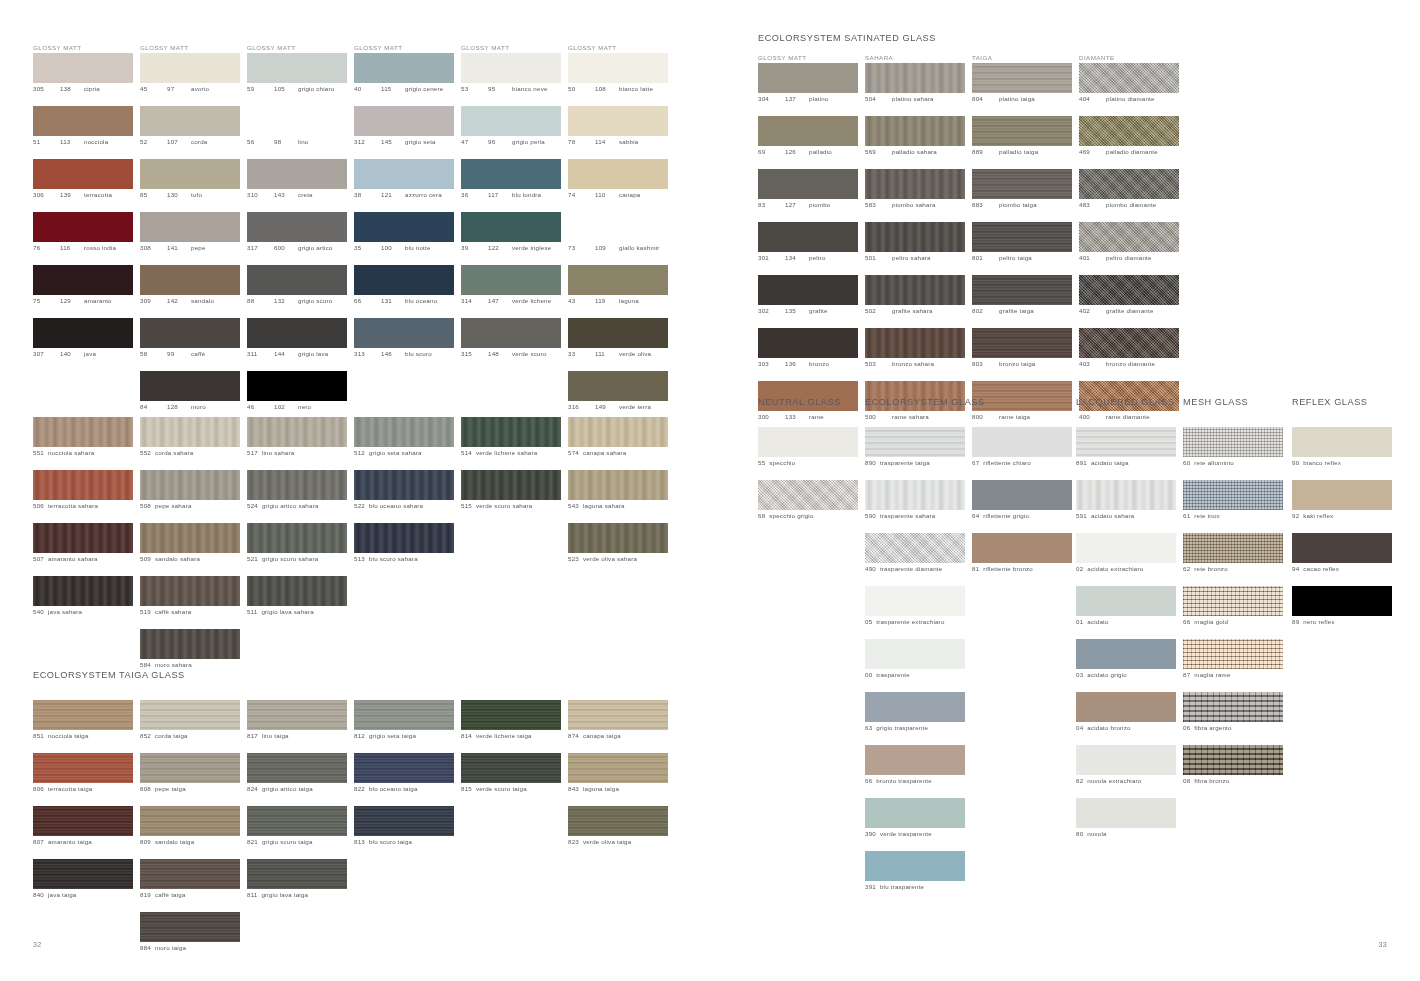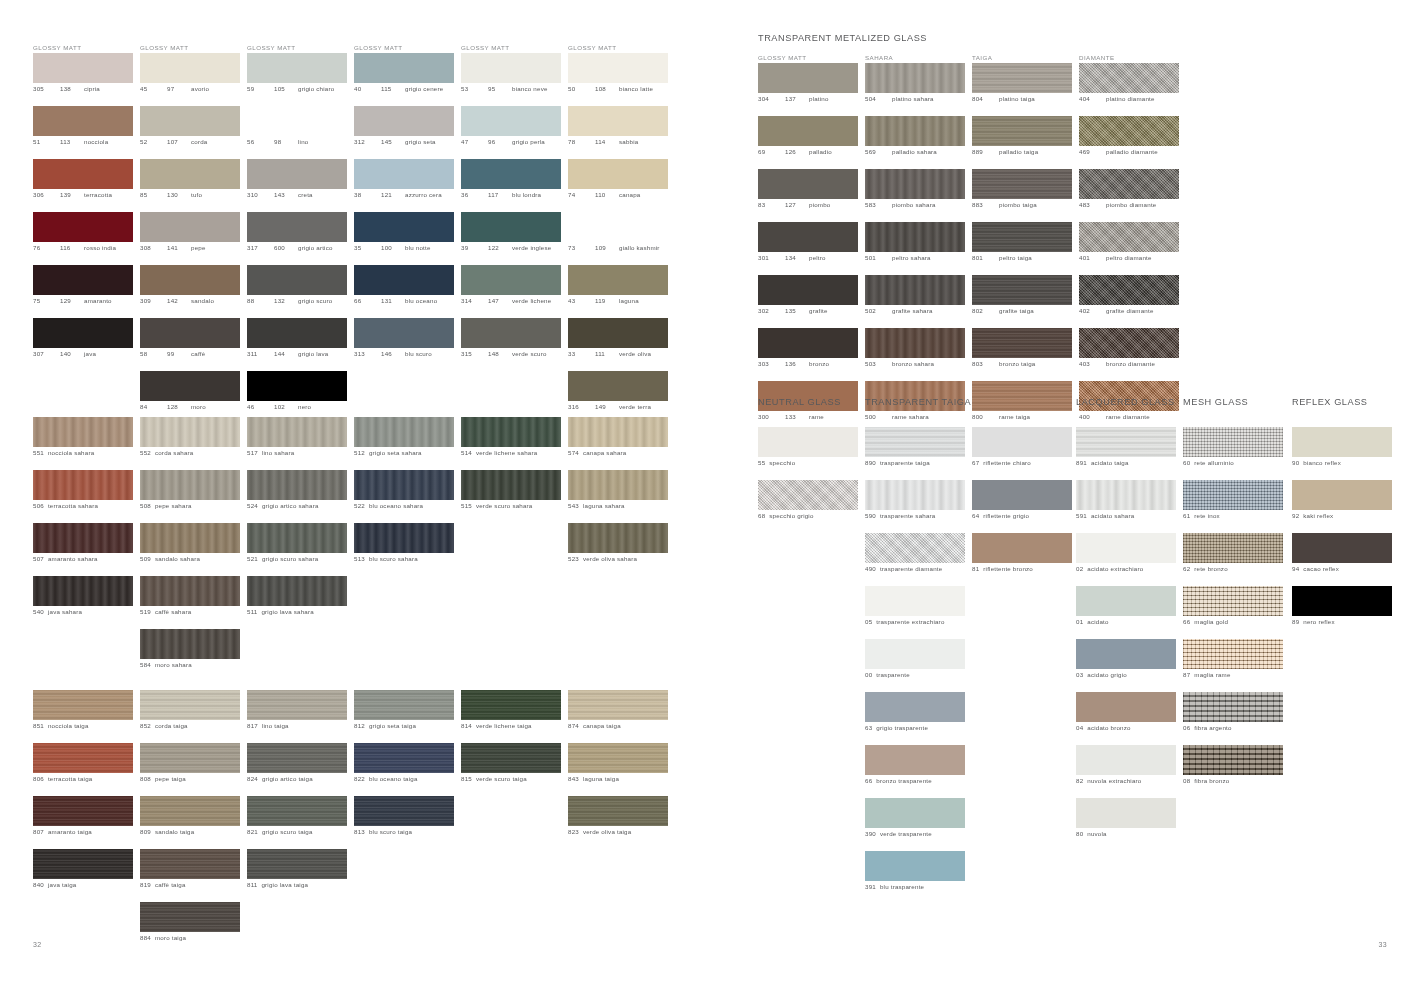--- a/index.html
+++ b/index.html
@@ -333,20 +333,21 @@
           </div>
           <div class="swatch-wrap">
             <div class="swatch" style="background: repeating-linear-gradient(90deg, rgba(255, 255, 255, 0.13) 0px, rgba(0, 0, 0, 0.1) 4px, rgba(255, 255, 255, 0.11) 9px, rgba(0, 0, 0, 0.06) 14px, rgba(255, 255, 255, 0.13) 18px), rgb(109, 103, 82);"></div>
             <div class="caption"><span class="cap-code">523</span><span class="cap-name">verde oliva sahara</span></div>
           </div>
         </div>
       </div>
   </div>
 
   <div class="group" id="g-taiga" style="left:33px;top:670px;">
+    <div class="group-title">ECOLORSYSTEM TAIGA GLASS</div>
     <div class="cols simple" style="margin-top: 11px;">
         <div class="col">
           <div class="col-head"></div>
           <div class="swatch-wrap">
             <div class="swatch" style="background: repeating-linear-gradient(0deg, rgba(255, 255, 255, 0.16) 0px, rgba(0, 0, 0, 0.12) 2px, rgba(255, 255, 255, 0.1) 4px, rgba(0, 0, 0, 0.05) 6px), rgb(176, 146, 115);"></div>
             <div class="caption"><span class="cap-code">851</span><span class="cap-name">nocciola taiga</span></div>
           </div>
           <div class="swatch-wrap">
             <div class="swatch" style="background: repeating-linear-gradient(0deg, rgba(255, 255, 255, 0.16) 0px, rgba(0, 0, 0, 0.12) 2px, rgba(255, 255, 255, 0.1) 4px, rgba(0, 0, 0, 0.05) 6px), rgb(169, 80, 58);"></div>
             <div class="caption"><span class="cap-code">806</span><span class="cap-name">terracotta taiga</span></div>
@@ -445,21 +446,21 @@
         </div>
       </div>
   </div>
 
   <div class="pagenum pagenum-l">32</div>
 </div>
 
 <div class="page page-right">
 
   <div class="group" id="g-metalized" style="left:48px;top:33px;">
-    <div class="group-title">TRANSPARENT METALIZED GLASS</div>
+    <div class="group-title">ECOLORSYSTEM SATINATED GLASS</div>
     <div class="cols meta-g" style="margin-top: 11px;">
         <div class="col">
           <div class="col-head">GLOSSY  MATT</div>
           <div class="swatch-wrap">
             <div class="swatch" style="background: rgb(156, 151, 139);"></div>
             <div class="caption"><span class="cap-code">304</span><span class="cap-code2">137</span><span class="cap-name">platino</span></div>
           </div>
           <div class="swatch-wrap">
             <div class="swatch" style="background: rgb(142, 134, 111);"></div>
             <div class="caption"><span class="cap-code">69</span><span class="cap-code2">126</span><span class="cap-name">palladio</span></div>
@@ -592,21 +593,21 @@
           </div>
           <div class="swatch-wrap">
             <div class="swatch" style="background: repeating-linear-gradient(45deg, rgba(255, 255, 255, 0.22) 0px, rgba(255, 255, 255, 0.22) 1px, rgba(0, 0, 0, 0.16) 1px, rgba(0, 0, 0, 0.16) 2px), repeating-linear-gradient(-45deg, rgba(255, 255, 255, 0.14) 0px, rgba(255, 255, 255, 0.14) 1px, rgba(0, 0, 0, 0.1) 1px, rgba(0, 0, 0, 0.1) 2px), rgb(228, 224, 221);"></div>
             <div class="caption"><span class="cap-code">68</span><span class="cap-name">specchio grigio</span></div>
           </div>
         </div>
       </div>
   </div>
 
   <div class="group" id="g-transparent" style="left:155px;top:397px;">
-    <div class="group-title">TRANSPARENT TAIGA</div>
+    <div class="group-title">ECOLORSYSTEM GLASS</div>
     <div class="cols simple" style="margin-top: 11px;">
         <div class="col">
           <div class="col-head"></div>
           <div class="swatch-wrap">
             <div class="swatch" style="background: repeating-linear-gradient(0deg, rgba(255, 255, 255, 0.16) 0px, rgba(0, 0, 0, 0.12) 2px, rgba(255, 255, 255, 0.1) 4px, rgba(0, 0, 0, 0.05) 6px), rgb(226, 228, 228);"></div>
             <div class="caption"><span class="cap-code">890</span><span class="cap-name">trasparente taiga</span></div>
           </div>
           <div class="swatch-wrap">
             <div class="swatch" style="background: repeating-linear-gradient(90deg, rgba(255, 255, 255, 0.13) 0px, rgba(0, 0, 0, 0.1) 4px, rgba(255, 255, 255, 0.11) 9px, rgba(0, 0, 0, 0.06) 14px, rgba(255, 255, 255, 0.13) 18px), rgb(231, 232, 232);"></div>
             <div class="caption"><span class="cap-code">590</span><span class="cap-name">trasparente sahara</span></div>

